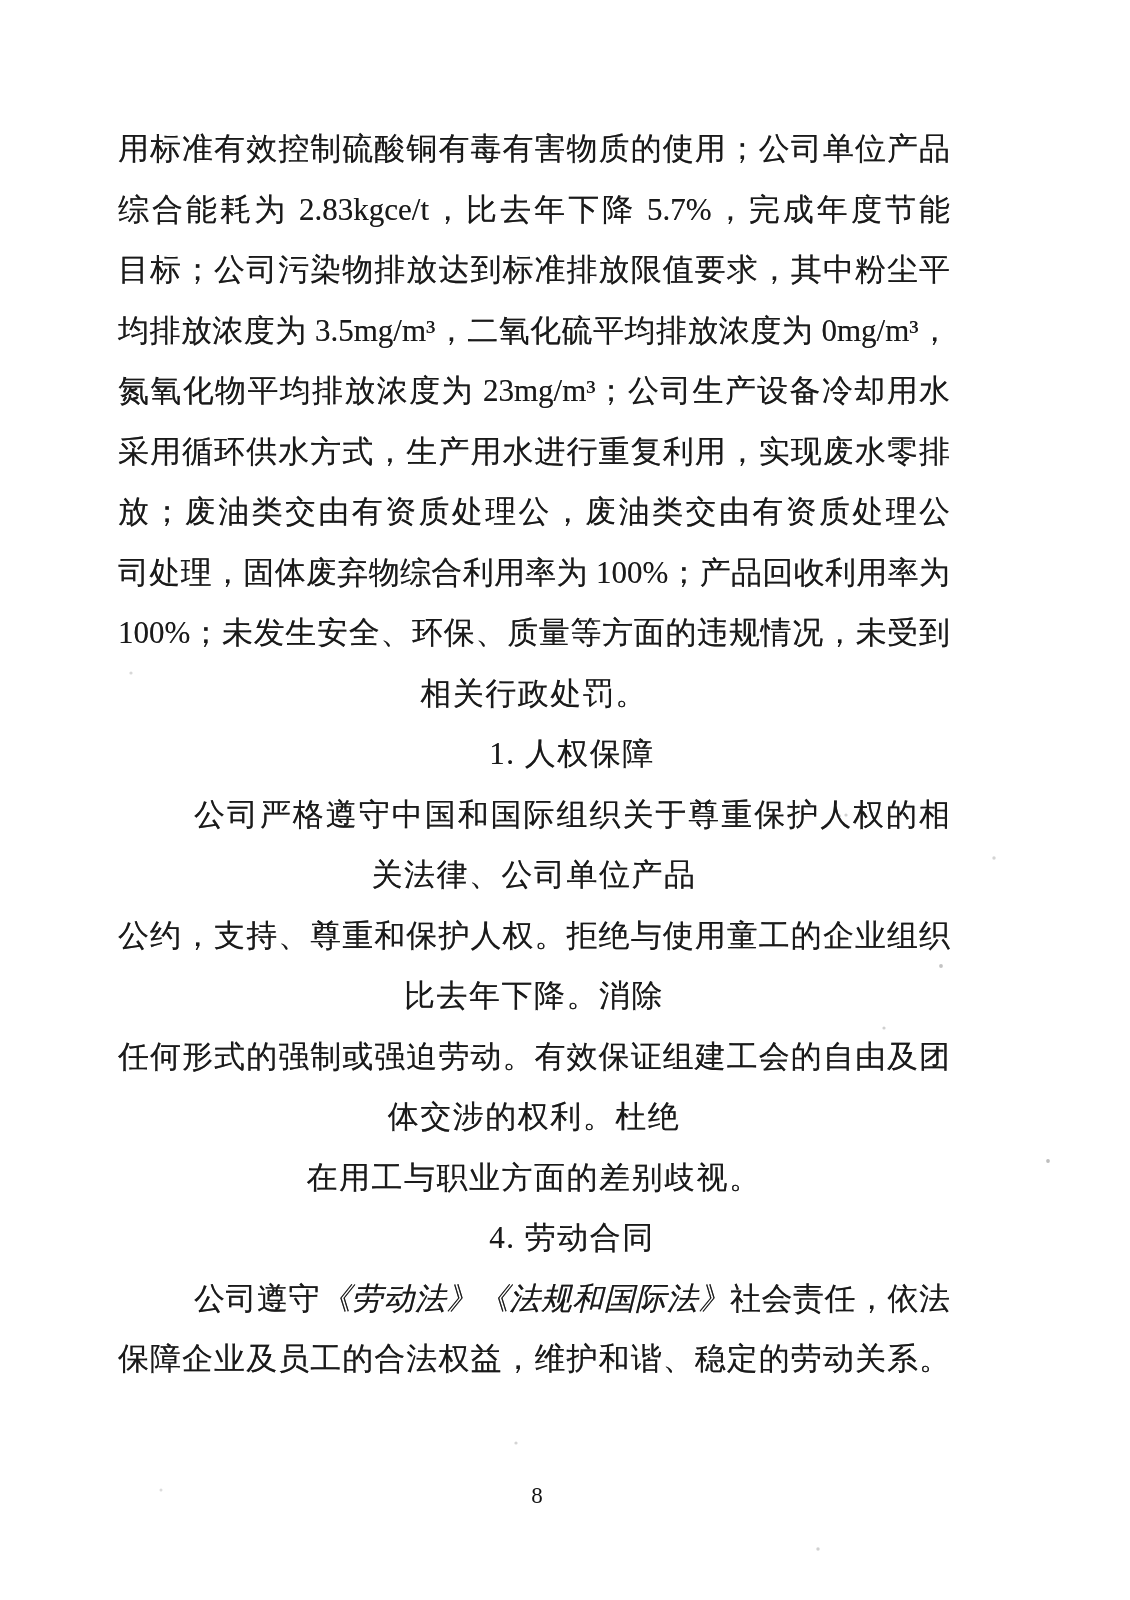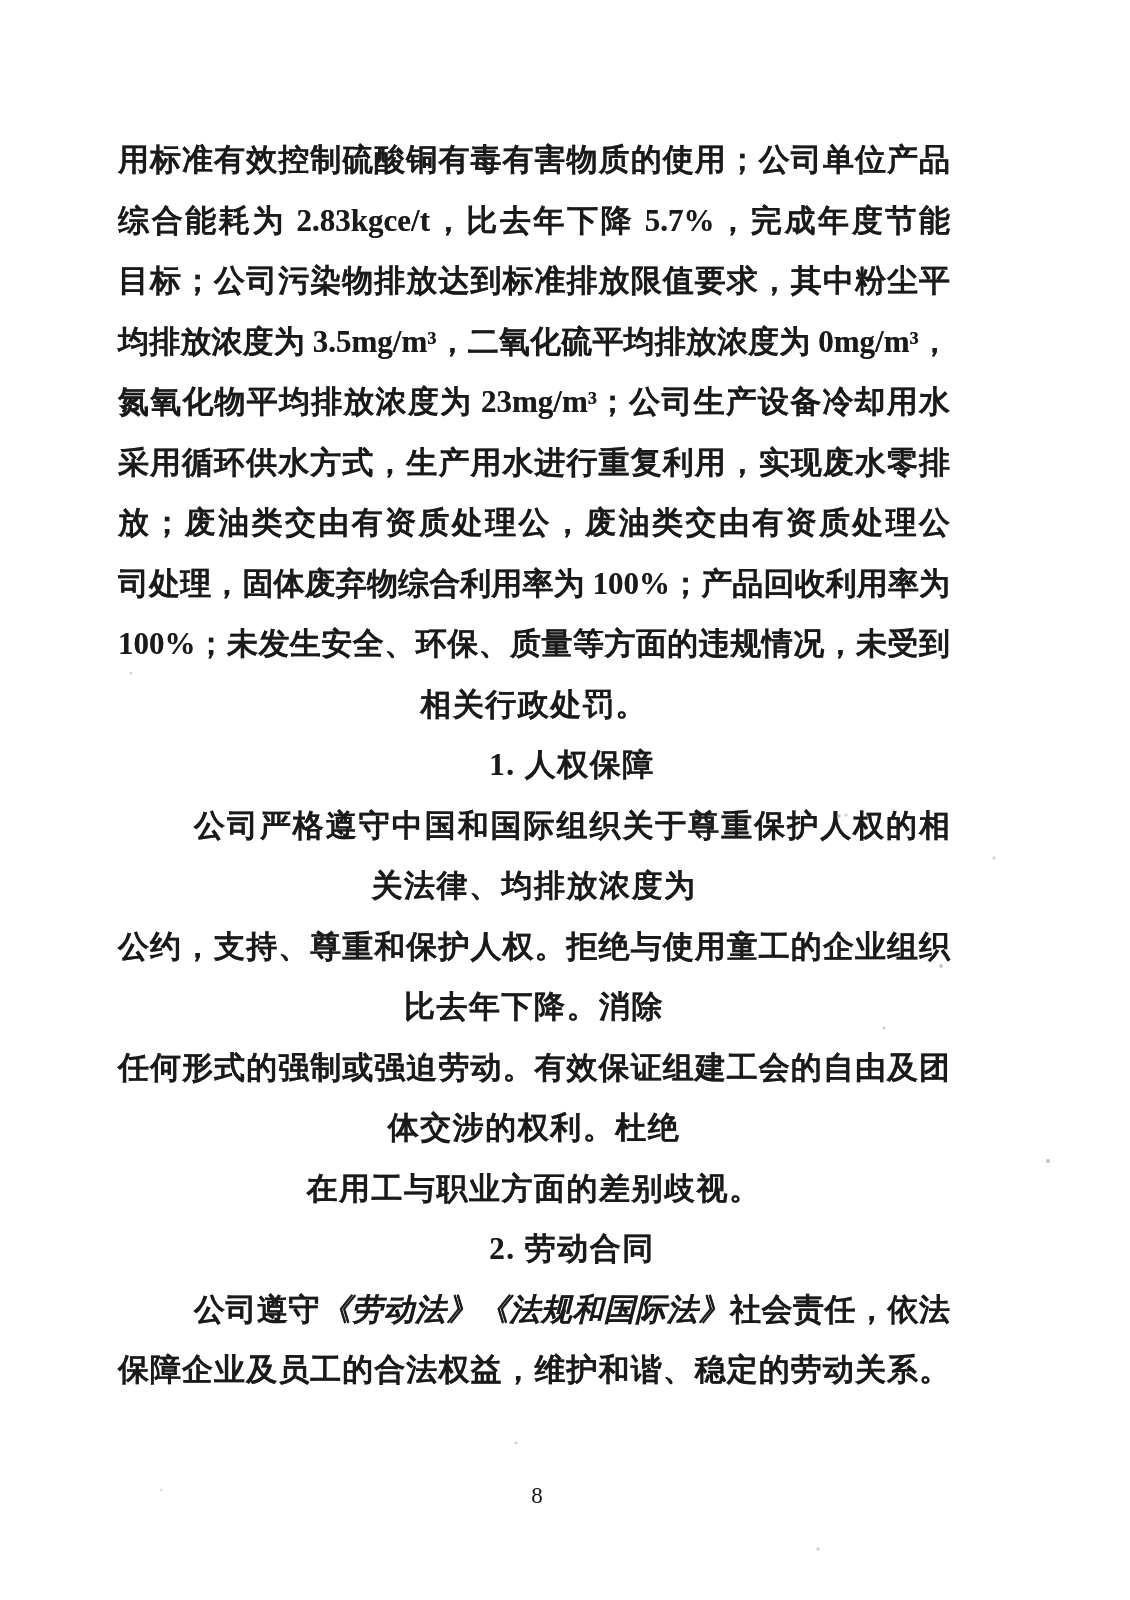--- a/index.html
+++ b/index.html
@@ -13,23 +13,22 @@
     height: 1600px;
     margin: 0 auto;
     background: #ffffff;
     overflow: hidden;
     font-family: "Liberation Serif", "DejaVu Serif", serif;
     color: #1a1a1a;
   }
   .text-block {
     position: absolute;
     left: 118px;
-    top: 130px;
+    top: 119px;
     width: 832px;
-    font-weight: bold;
   }
   .line {
     height: 60.5px;
     line-height: 60.5px;
     font-size: 31px;
     letter-spacing: 1.5px;
     white-space: nowrap;
     color: #1a1a1a;
     
     text-shadow: 0 0 0.4px rgba(0,0,0,0.55);
@@ -91,25 +90,25 @@
       <div class="line j">目标；公司污染物排放达到标准排放限值要求，其中粉尘平</div>
       <div class="line j">均排放浓度为 3.5mg/m³，二氧化硫平均排放浓度为 0mg/m³，</div>
       <div class="line j">氮氧化物平均排放浓度为 23mg/m³；公司生产设备冷却用水</div>
       <div class="line j">采用循环供水方式，生产用水进行重复利用，实现废水零排</div>
       <div class="line j">放；废油类交由有资质处理公，废油类交由有资质处理公</div>
       <div class="line j">司处理，固体废弃物综合利用率为 100%；产品回收利用率为</div>
       <div class="line j">100%；未发生安全、环保、质量等方面的违规情况，未受到</div>
       <div class="line">相关行政处罚。</div>
       <div class="line ind">1. 人权保障</div>
       <div class="line j ind">公司严格遵守中国和国际组织关于尊重保护人权的相</div>
-      <div class="line">关法律、均排放浓度为</div>
+      <div class="line">关法律、公司单位产品</div>
       <div class="line j">公约，支持、尊重和保护人权。拒绝与使用童工的企业组织</div>
       <div class="line">比去年下降。消除</div>
       <div class="line j">任何形式的强制或强迫劳动。有效保证组建工会的自由及团</div>
       <div class="line">体交涉的权利。杜绝</div>
       <div class="line">在用工与职业方面的差别歧视。</div>
-      <div class="line ind">2. 劳动合同</div>
+      <div class="line ind">4. 劳动合同</div>
       <div class="line j ind"><span>公司遵守</span><span class="kai">《劳动法》《法规和国际法》</span><span>社会责任，依法</span></div>
       <div class="line j">保障企业及员工的合法权益，维护和谐、稳定的劳动关系。</div>
     </div>
   <div class="pagenum">8</div>
   <div class="specks"></div>
 </div>
 
 </body></html>

